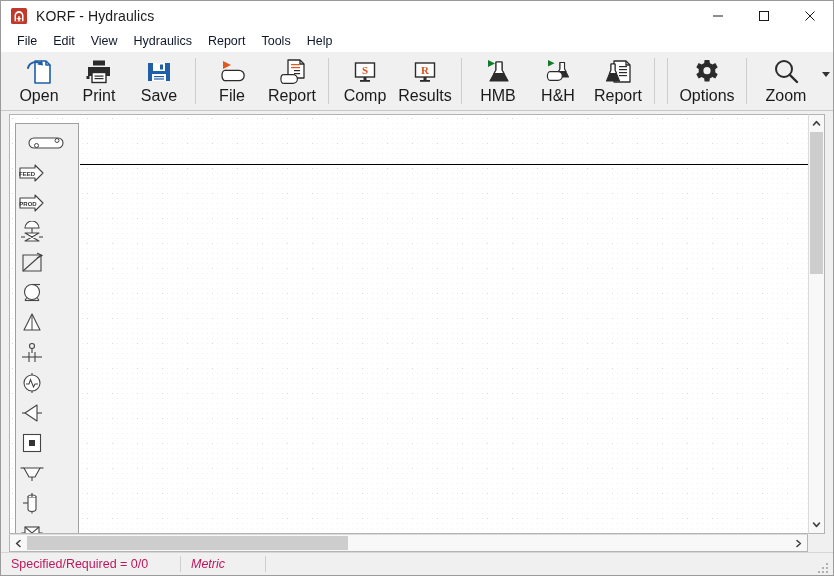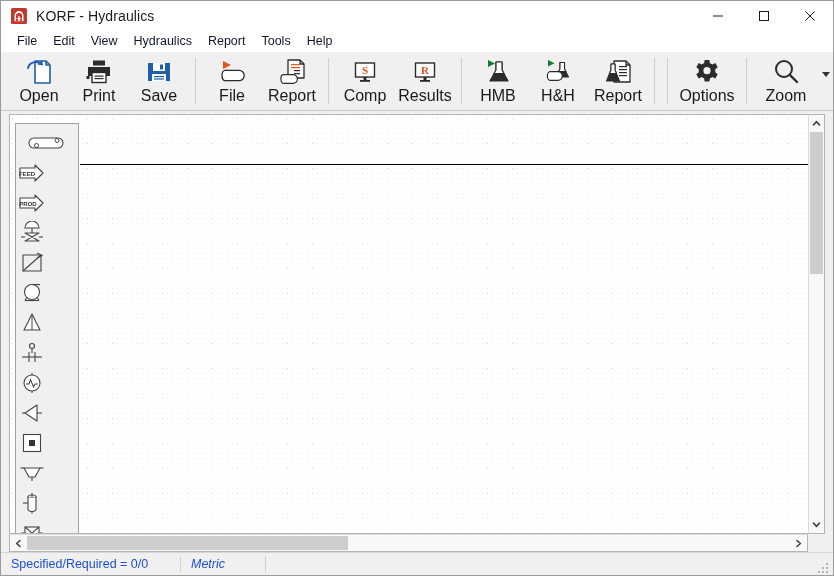--- a/index.html
+++ b/index.html
@@ -292,21 +292,21 @@
     height: 22px;
     flex: 0 0 22px;
     background: #f0f0f0;
     border-top: 1px solid #d6d6d6;
     display: flex;
     align-items: center;
     position: relative;
   }
   .sb-cell {
     font-size: 12.5px;
-    color: #1d4ed8;
+    color: #be185d;
     padding-left: 10px;
     box-sizing: border-box;
     height: 16px;
     line-height: 16px;
     white-space: nowrap;
     border-right: 1px solid #cfcfcf;
   }
   .sb-cell.c1 { width: 180px; }
   .sb-cell.c2 { width: 85px; font-style: italic; }
   .sb-cell.c3 { width: 290px; }

